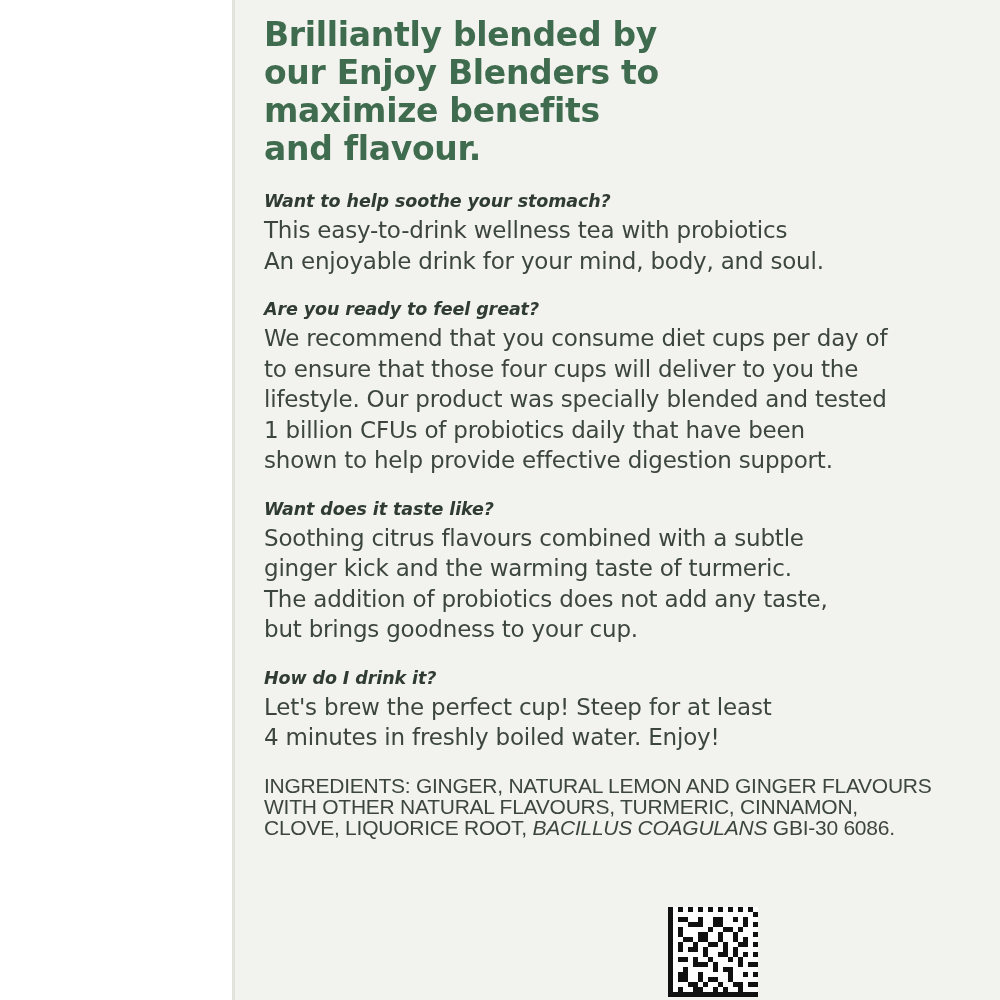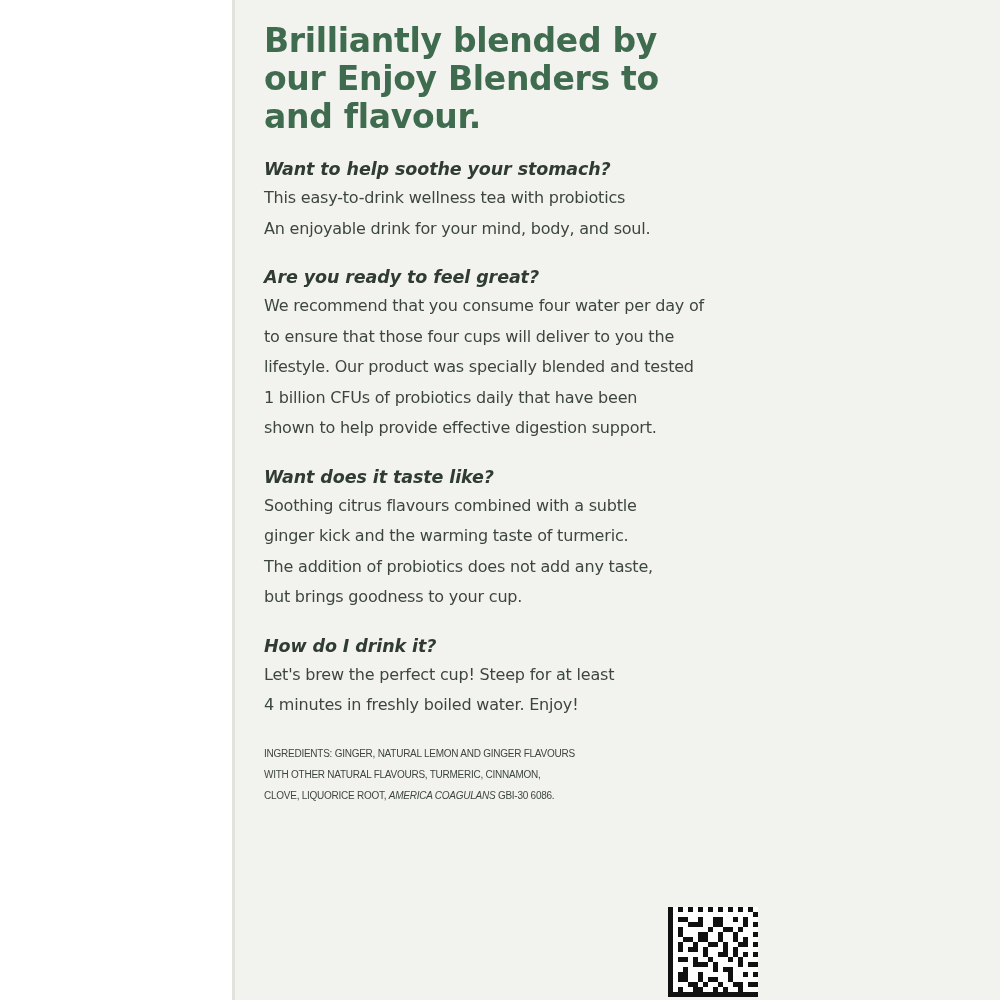--- a/index.html
+++ b/index.html
@@ -37,21 +37,21 @@
     position: absolute;
     left: 0;
     top: 0;
     width: 232px;
     height: 1000px;
     background: #ffffff;
   }
   .content {
     position: absolute;
     left: 264px;
-    top: 14px;
+    top: 8px;
     width: 504px;
   }
 
   .headline {
     margin-top: 8px;
     color: #3f6b4e;
     font-family: "DejaVu Sans", sans-serif;
     font-size: 33px;
     line-height: 38px;
     font-weight: 600;
@@ -66,31 +66,31 @@
     font-size: 17.5px;
     font-weight: 700;
     line-height: 22px;
     margin-bottom: 3px;
     letter-spacing: -0.1px;
     font-style: italic;
   }
   .qa-answer {
     color: #3c463e;
     font-family: "DejaVu Sans", sans-serif;
-    font-size: 16px;
+    font-size: 23px;
     line-height: 30.5px;
     letter-spacing: -0.2px;
   }
   .qa-answer div { white-space: nowrap; }
 
   .ingredients {
     margin-top: 22px;
     color: #3c463e;
     font-family: "Liberation Sans", sans-serif;
-    font-size: 10px;
+    font-size: 21px;
     line-height: 21px;
     letter-spacing: -0.25px;
   }
   .ingredients div { white-space: nowrap; }
   .ingredients i { font-style: italic; }
 
   .distributed {
     margin-top: 18px;
     color: #3c463e;
     font-family: "Liberation Sans", sans-serif;
@@ -115,35 +115,36 @@
 
   <div class="white-left"></div>
   <div class="panel"></div>
   <div class="panel-edge-left"></div>
 
   <div class="content">
 
     <div class="headline">
       <div>Brilliantly blended by</div>
       <div>our Enjoy Blenders to</div>
+      <div>maximize benefits</div>
       <div>and flavour.</div>
     </div>
 
     <div class="qa-block">
       <div class="qa-question">Want to help soothe your stomach?</div>
       <div class="qa-answer">
         <div>This easy-to-drink wellness tea with probiotics</div>
         <div>An enjoyable drink for your mind, body, and soul.</div>
       </div>
     </div>
 
     <div class="qa-block">
       <div class="qa-question">Are you ready to feel great?</div>
       <div class="qa-answer">
-        <div>We recommend that you consume four water per day of</div>
+        <div>We recommend that you consume diet cups per day of</div>
         <div>to ensure that those four cups will deliver to you the</div>
         <div>lifestyle. Our product was specially blended and tested</div>
         <div>1 billion CFUs of probiotics daily that have been</div>
         <div>shown to help provide effective digestion support.</div>
       </div>
     </div>
 
     <div class="qa-block">
       <div class="qa-question">Want does it taste like?</div>
       <div class="qa-answer">
@@ -158,21 +159,21 @@
       <div class="qa-question">How do I drink it?</div>
       <div class="qa-answer">
         <div>Let's brew the perfect cup! Steep for at least</div>
         <div>4 minutes in freshly boiled water. Enjoy!</div>
       </div>
     </div>
 
     <div class="ingredients">
       <div>INGREDIENTS: GINGER, NATURAL LEMON AND GINGER FLAVOURS</div>
       <div>WITH OTHER NATURAL FLAVOURS, TURMERIC, CINNAMON,</div>
-      <div><span>CLOVE, LIQUORICE ROOT, </span><i>AMERICA COAGULANS</i><span> GBI-30 6086.</span></div>
+      <div><span>CLOVE, LIQUORICE ROOT, </span><i>BACILLUS COAGULANS</i><span> GBI-30 6086.</span></div>
     </div>
 
 
   </div>
 
   <div class="barcode">
     <svg width="90" height="90" viewBox="0 0 18 18" shape-rendering="crispEdges" aria-hidden="true">
       <rect x="0" y="0" width="18" height="18" fill="#ffffff"></rect>
       <g fill="#111111">
         <rect x="0" y="0" width="1" height="18"></rect>

